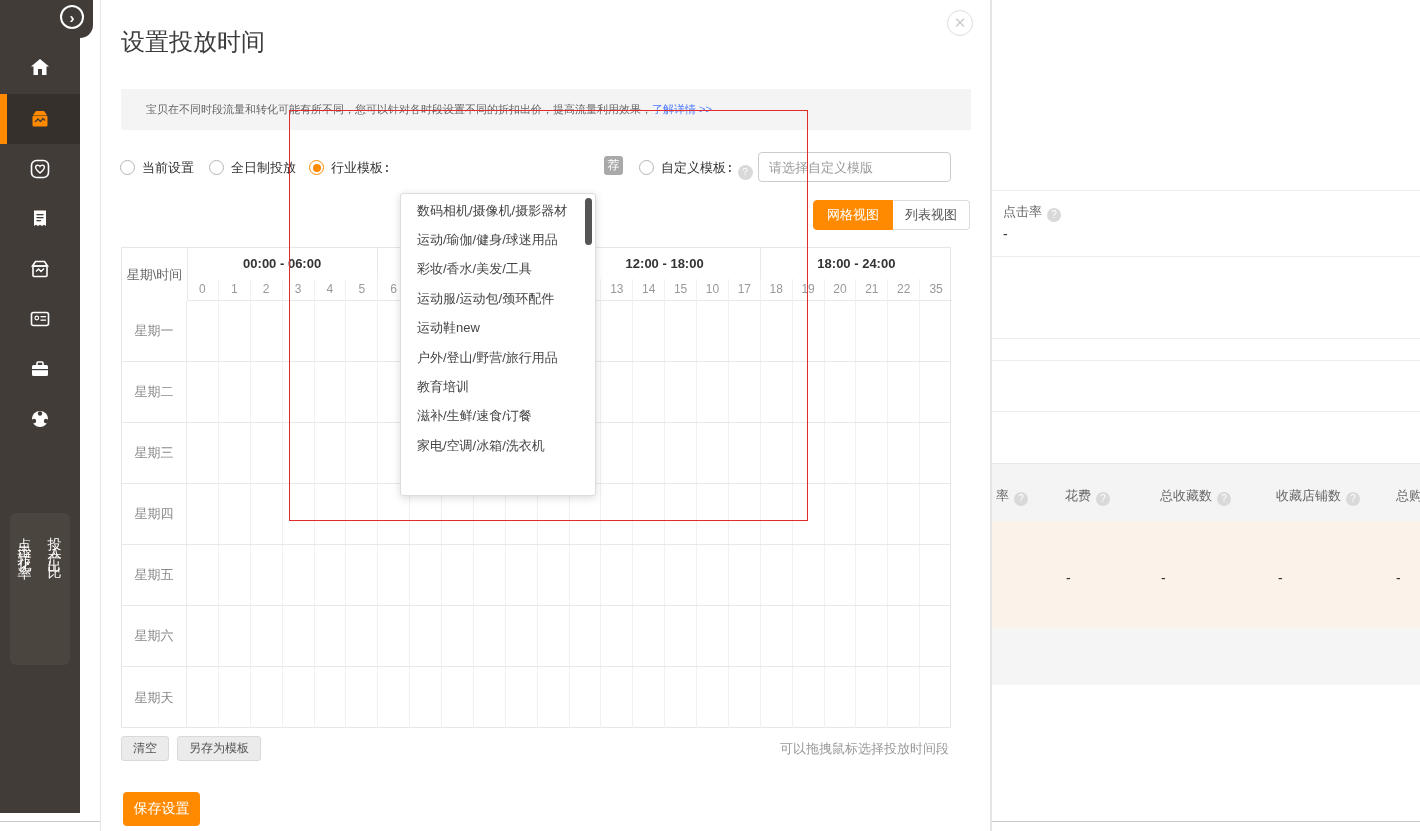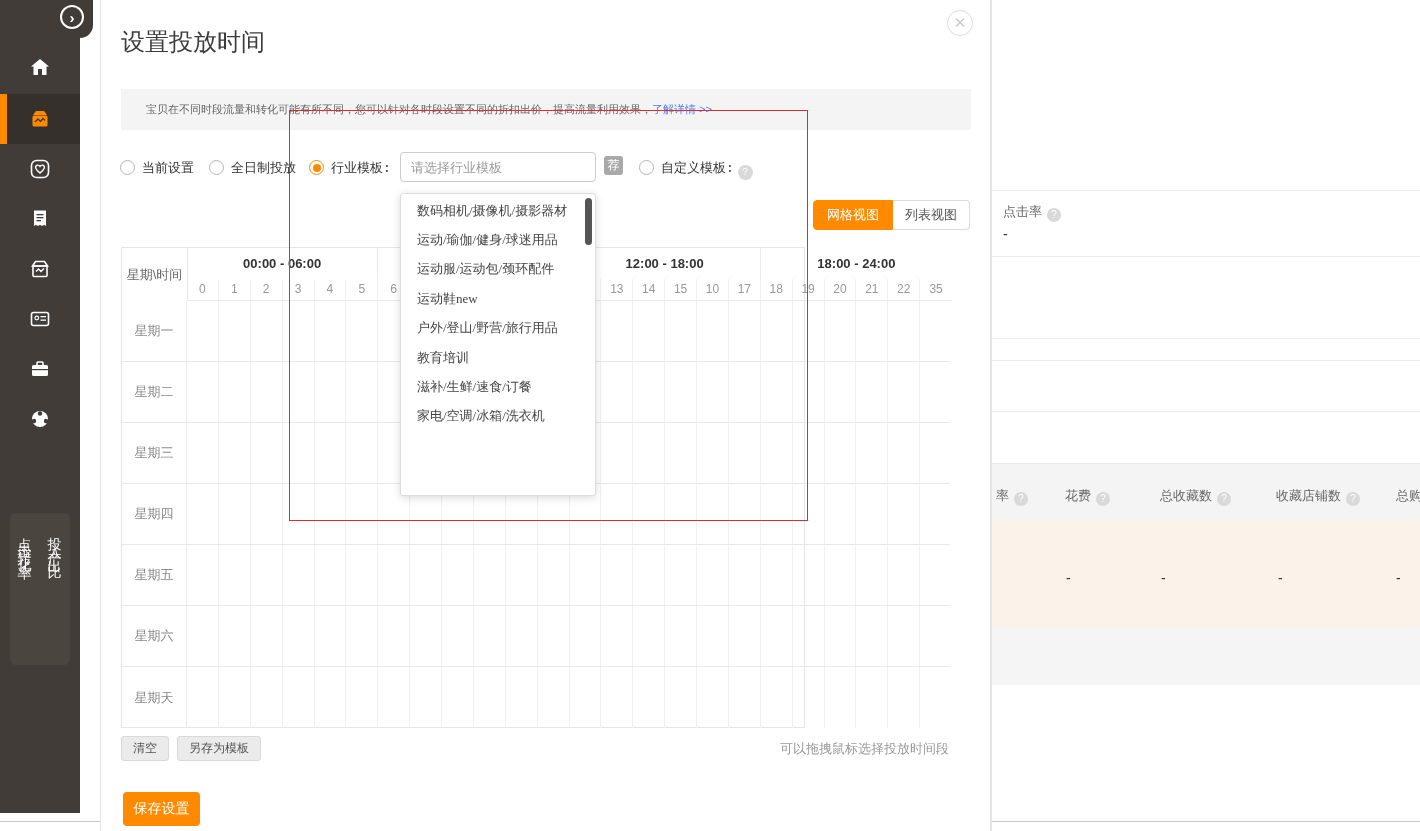--- a/index.html
+++ b/index.html
@@ -60,21 +60,21 @@
   #custom-help{display:inline-block;width:15px;height:15px;border-radius:50%;background:#d9d9d9;color:#fff;
                font-size:10px;line-height:15px;text-align:center;vertical-align:-3px;margin-left:4px;}
 
   #view-toggle{position:absolute;left:712px;top:200px;height:30px;display:flex;}
   #btn-grid-view{background:#ff8a00;color:#fff;border:1px solid #ff8a00;border-radius:4px 0 0 4px;
                  font-size:13px;padding:0 13px;line-height:28px;cursor:pointer;}
   #btn-list-view{background:#fff;color:#555;border:1px solid #dcdcdc;border-left:none;border-radius:0 4px 4px 0;
                  font-size:13px;padding:0 12px;line-height:28px;cursor:pointer;}
 
   
-  #schedule{position:absolute;left:20px;top:247px;width:684px;height:481px;
+  #schedule{position:absolute;left:20px;top:247px;width:830px;height:481px;
             border:1px solid #e6e6e6;box-sizing:border-box;}
   #corner-cell{position:absolute;left:0;top:0;width:65px;height:53px;border-right:1px solid #e8e8e8;
                font-size:13px;color:#666;display:flex;align-items:center;justify-content:center;}
   .group-cell{position:absolute;top:0;height:31px;border-right:1px solid #e9e9e9;box-sizing:border-box;
               font-size:13px;font-weight:bold;color:#333;text-align:center;line-height:31px;}
   .hour-cell{position:absolute;top:31px;height:22px;border-right:1px solid #f1f1f1;box-sizing:border-box;
              font-size:12px;color:#999;text-align:center;line-height:20px;border-bottom:1px solid #e8e8e8;}
   .day-row{position:absolute;left:0;width:828px;height:61px;border-bottom:1px solid #e8e8e8;box-sizing:border-box;}
   .day-row:last-child{border-bottom:none;}
   .day-label{position:absolute;left:0;top:0;width:65px;height:100%;border-right:1px solid #ececec;
@@ -87,21 +87,21 @@
   #save-btn{position:absolute;left:22px;top:792px;width:77px;height:34px;background:#ff8a00;border:none;
             border-radius:4px;color:#fff;font-size:14px;cursor:pointer;}
 
   
   #red-annotation{position:absolute;left:188px;top:110px;width:517px;height:409px;
                   border:1px solid #e02b2b;z-index:30;pointer-events:none;}
 
   
   #industry-dropdown{position:absolute;left:299px;top:193px;width:196px;height:303px;background:#fff;
                      border:1px solid #ddd;border-radius:3px;box-shadow:0 2px 8px rgba(0,0,0,.15);
-                     z-index:40;overflow:hidden;box-sizing:border-box;font-family:Liberation Serif, serif;}
+                     z-index:40;overflow:hidden;box-sizing:border-box;}
   .dd-list{padding-top:2px;}
   .dd-item{height:29.4px;display:flex;align-items:center;padding-left:16px;font-size:13px;color:#444;
            white-space:nowrap;cursor:pointer;}
   #dd-scrollbar{position:absolute;right:3px;top:4px;width:7px;height:47px;background:#555;border-radius:4px;cursor:pointer;}
 </style>
 </head>
 <body>
 
 <div id="bg">
   <div class="bg-hline" style="left:991px;top:190px;width:429px;"></div>
@@ -139,25 +139,25 @@
 
   <label class="opt" style="left:19px;">
     <span class="radio"></span><span>当前设置</span>
   </label>
   <label class="opt" style="left:108px;">
     <span class="radio"></span><span>全日制投放</span>
   </label>
   <label class="opt" style="left:208px;">
     <span class="radio checked"></span><span>行业模板:</span>
   </label>
-  <input class="tpl-input" style="left: 299px; width: 196px;" readonly="" placeholder="请选择行业模板">
   <div id="rec-badge">荐</div>
   <label class="opt" style="left:538px;">
     <span class="radio"></span><span>自定义模板:</span><span id="custom-help">?</span>
   </label>
+  <input class="tpl-input" style="left: 657px; width: 193px;" readonly="" placeholder="请选择自定义模版">
 
   <div id="view-toggle">
     <div id="btn-grid-view">网格视图</div>
     <div id="btn-list-view">列表视图</div>
   </div>
 
   <div id="schedule">
     <div id="corner-cell">星期\时间</div>
     <div id="group-row">
         <div class="group-cell" style="left: 65px; width: 191.25px;">00:00 - 06:00</div>
@@ -388,20 +388,21 @@
   <div class="ghost-btn" style="left:76px;">另存为模板</div>
   <div id="drag-hint">可以拖拽鼠标选择投放时间段</div>
   <button id="save-btn">保存设置</button>
 
   <div id="red-annotation"></div>
 
   <div id="industry-dropdown">
     <div class="dd-list">
         <div class="dd-item">数码相机/摄像机/摄影器材</div>
         <div class="dd-item">运动/瑜伽/健身/球迷用品</div>
+        <div class="dd-item">彩妆/香水/美发/工具</div>
         <div class="dd-item">运动服/运动包/颈环配件</div>
         <div class="dd-item">运动鞋new</div>
         <div class="dd-item">户外/登山/野营/旅行用品</div>
         <div class="dd-item">教育培训</div>
         <div class="dd-item">滋补/生鲜/速食/订餐</div>
         <div class="dd-item">家电/空调/冰箱/洗衣机</div>
       </div>
     <div id="dd-scrollbar"></div>
   </div>
 </div>

